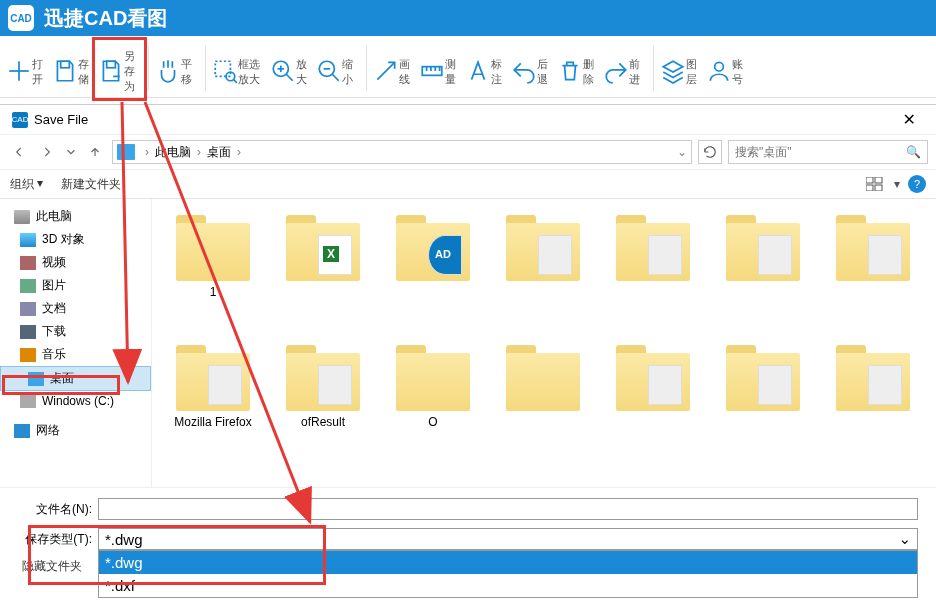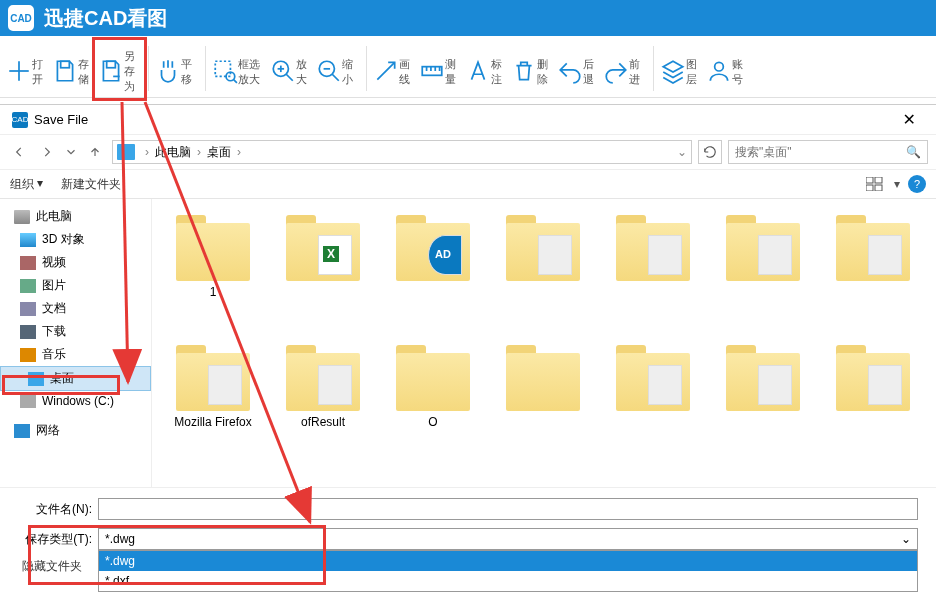--- a/index.html
+++ b/index.html
@@ -68,21 +68,21 @@
 .folder-ico .overlay.excel { background: linear-gradient(#fff,#fff); }
 .folder-ico .overlay.excel::after { content: "X"; position: absolute; left: 4px; top: 10px; font-weight: bold; color: #1e7e34; background: #1e7e34; color: #fff; padding: 1px 4px; font-size: 12px; }
 .folder-ico .overlay.cad { background: #0a79c0; border-radius: 50% 0 0 50%; }
 .folder-ico .overlay.cad::after { content: "AD"; color: #fff; font-size: 11px; font-weight: bold; position: absolute; top: 12px; left: 6px; }
 .folder-ico .overlay.blur { background: #eee; }
 .file .flabel { font-size: 12px; margin-top: 4px; text-align: center; max-width: 100px; white-space: nowrap; overflow: hidden; text-overflow: ellipsis; }
 
 .bottom { padding: 10px 18px 6px; border-top: 1px solid #eee; }
 .form-row { display: flex; align-items: center; margin-bottom: 8px; }
 .form-row .flab { width: 80px; text-align: right; font-size: 12px; padding-right: 6px; }
-.form-row input, .form-row .typebox { flex: 1; height: 22px; border: 1px solid #999; padding: 0 6px; font-size: 12px; }
+.form-row input, .form-row .typebox { flex: 1; height: 22px; border: 1px solid #999; padding: 0 6px; font-size: 15px; }
 .typebox { position: relative; display: flex; align-items: center; justify-content: space-between; cursor: pointer; background: #fff; }
 .typebox .dd { position: absolute; left: -1px; right: -1px; top: 21px; border: 1px solid #999; background: #fff; }
 .typebox .dd .opt { padding: 3px 6px; }
 .typebox .dd .opt.sel { background: #1a89d6; color: #fff; }
 .hide-folders { font-size: 12px; padding-left: 4px; color: #333; }
 
 
 .ann-box { position: absolute; border: 3px solid #e53935; pointer-events: none; z-index: 50; }
 .arrow-svg { position: absolute; pointer-events: none; z-index: 49; }
 </style>
@@ -190,32 +190,32 @@
       <div class="ico">
         <svg viewBox="0 0 24 24">
           <path d="M6 20L12 4l6 16M8 15h8"></path>
         </svg>
       </div>
       <div class="lbl">标注</div>
     </div>
     <div class="tb-item">
       <div class="ico">
         <svg viewBox="0 0 24 24">
+          <path d="M9 5L3 11l6 6M3 11h12a6 6 0 0 1 0 12"></path>
+        </svg>
+      </div>
+      <div class="lbl">后退</div>
+    </div>
+    <div class="tb-item">
+      <div class="ico">
+        <svg viewBox="0 0 24 24">
           <path d="M5 7h14M9 7V4h6v3M7 7l1 13h8l1-13"></path>
         </svg>
       </div>
       <div class="lbl">删除</div>
-    </div>
-    <div class="tb-item">
-      <div class="ico">
-        <svg viewBox="0 0 24 24">
-          <path d="M9 5L3 11l6 6M3 11h12a6 6 0 0 1 0 12"></path>
-        </svg>
-      </div>
-      <div class="lbl">后退</div>
     </div>
     <div class="tb-item">
       <div class="ico">
         <svg viewBox="0 0 24 24">
           <path d="M15 5l6 6-6 6M21 11H9a6 6 0 0 0 0 12"></path>
         </svg>
       </div>
       <div class="lbl">前进</div>
     </div>
     <div style="width: 1px; background: rgb(224, 224, 224); margin: 6px 4px;"></div>

